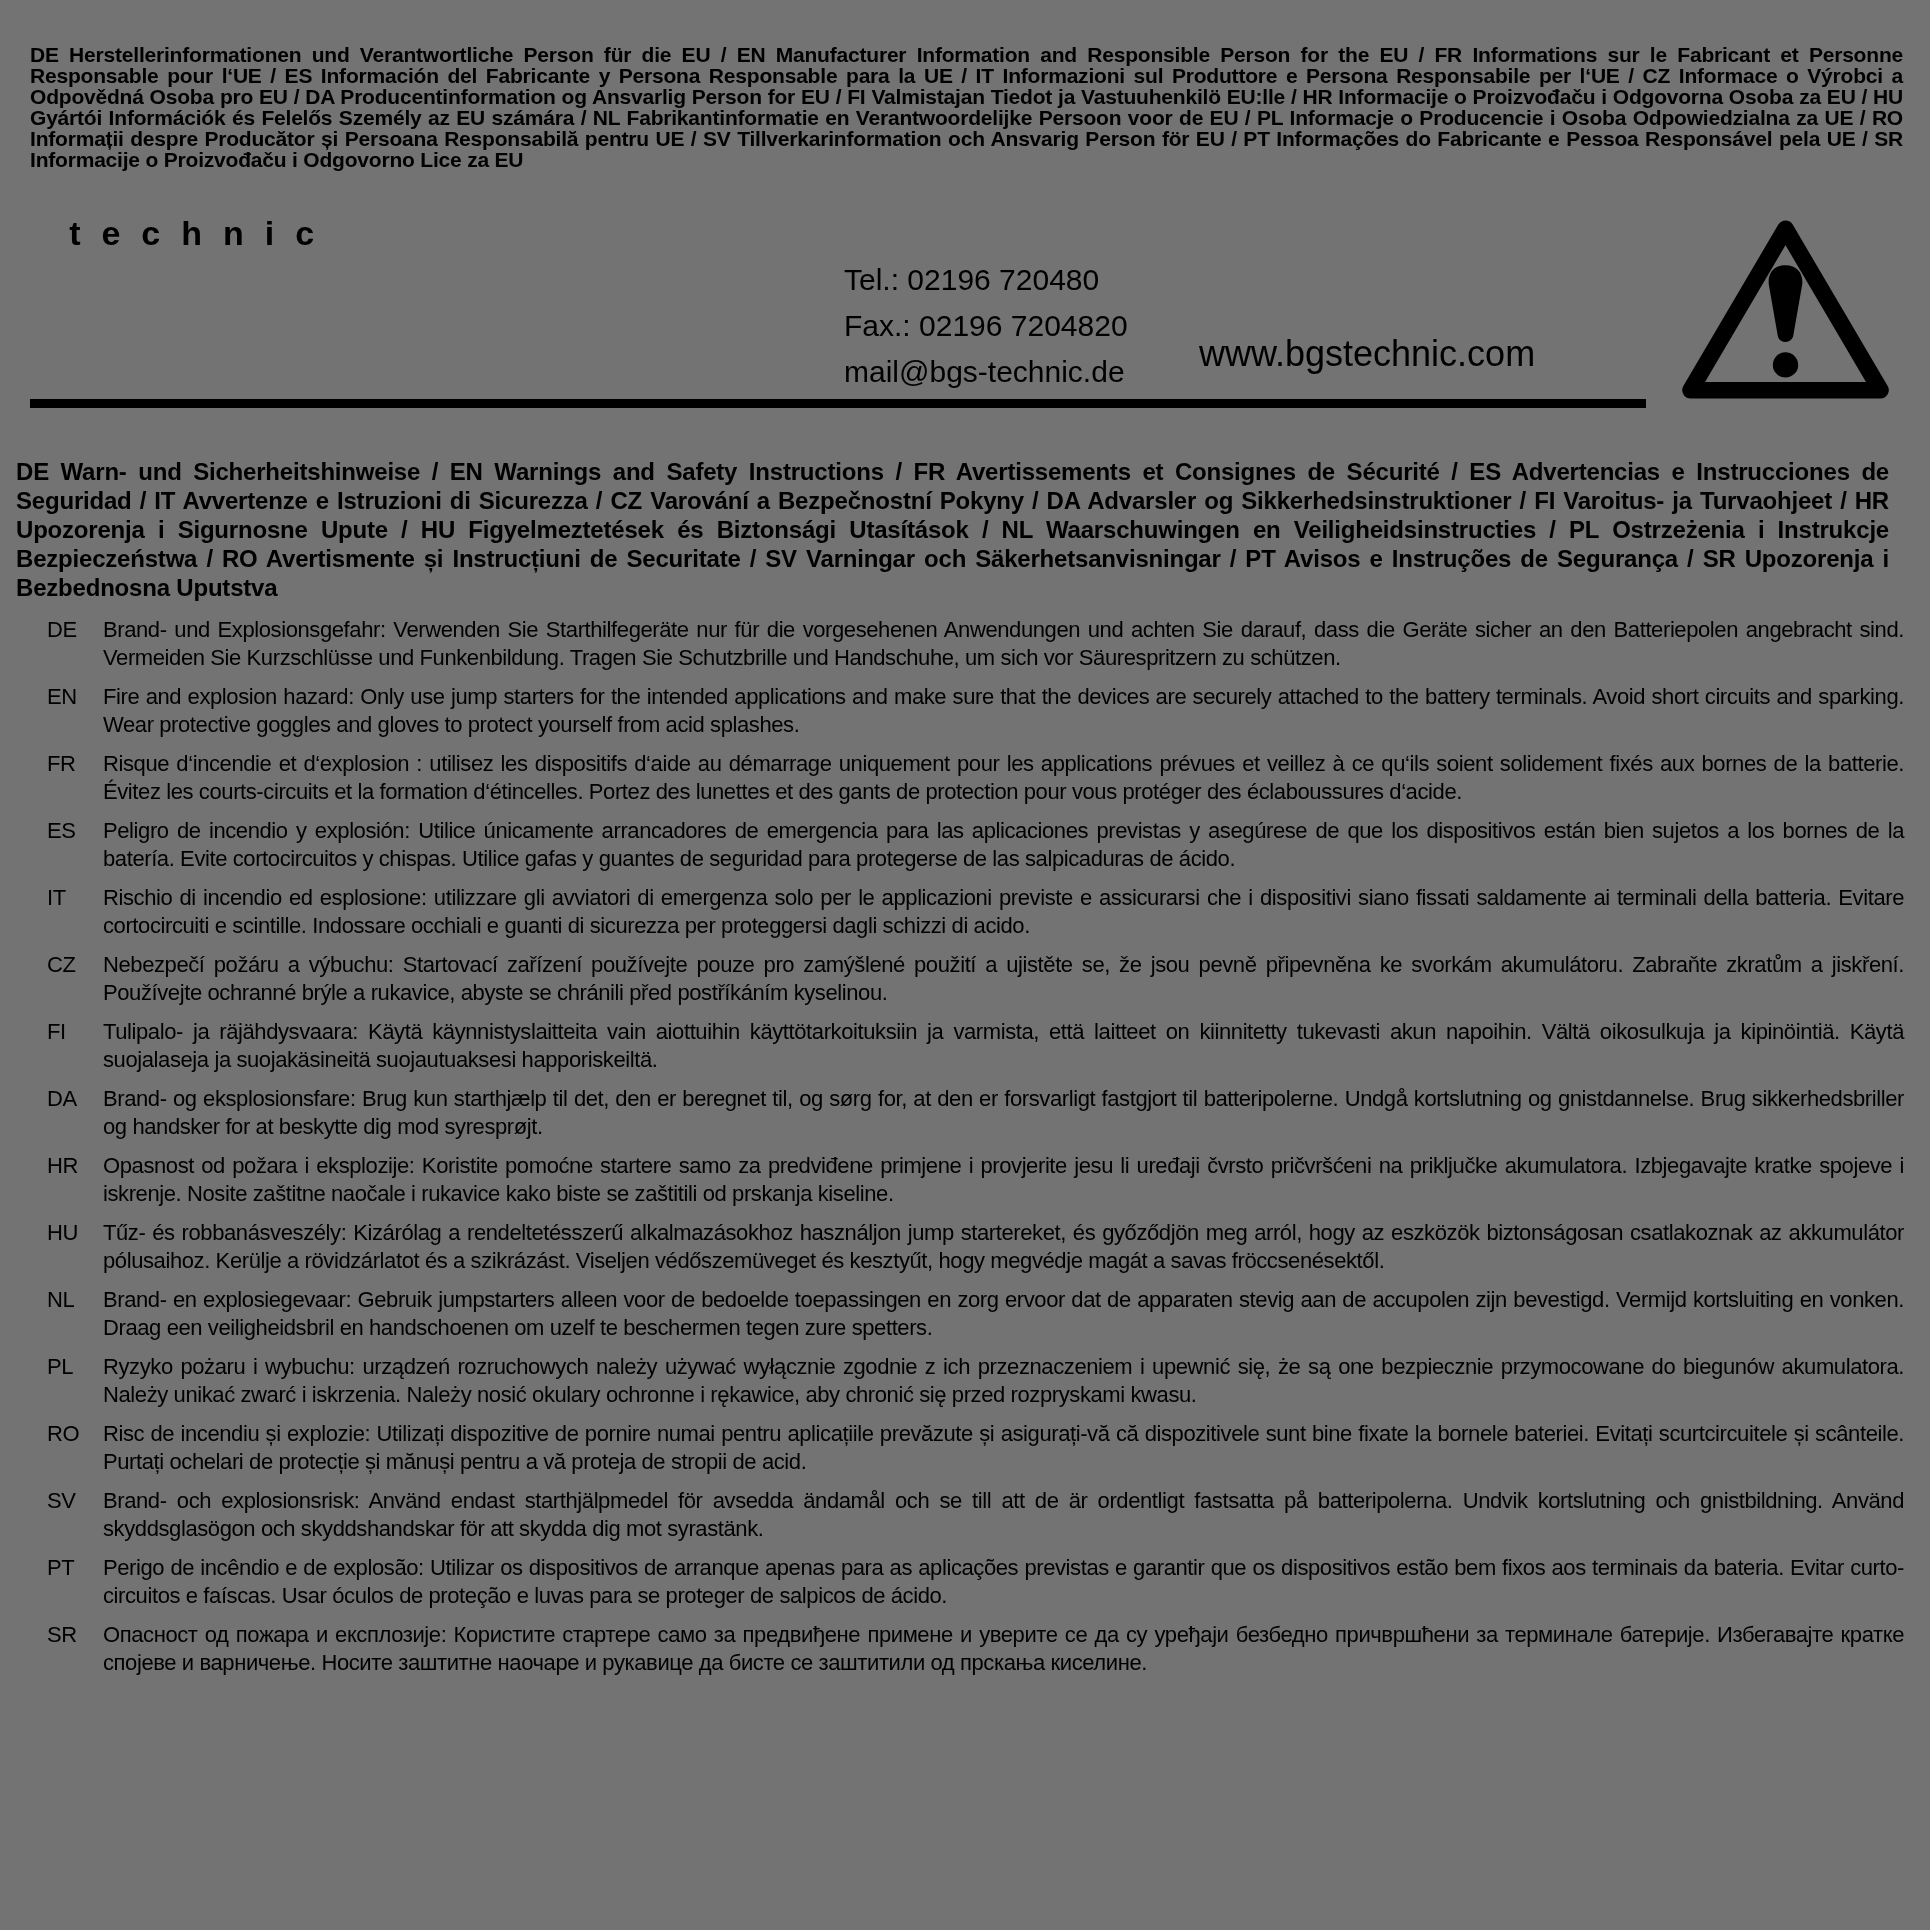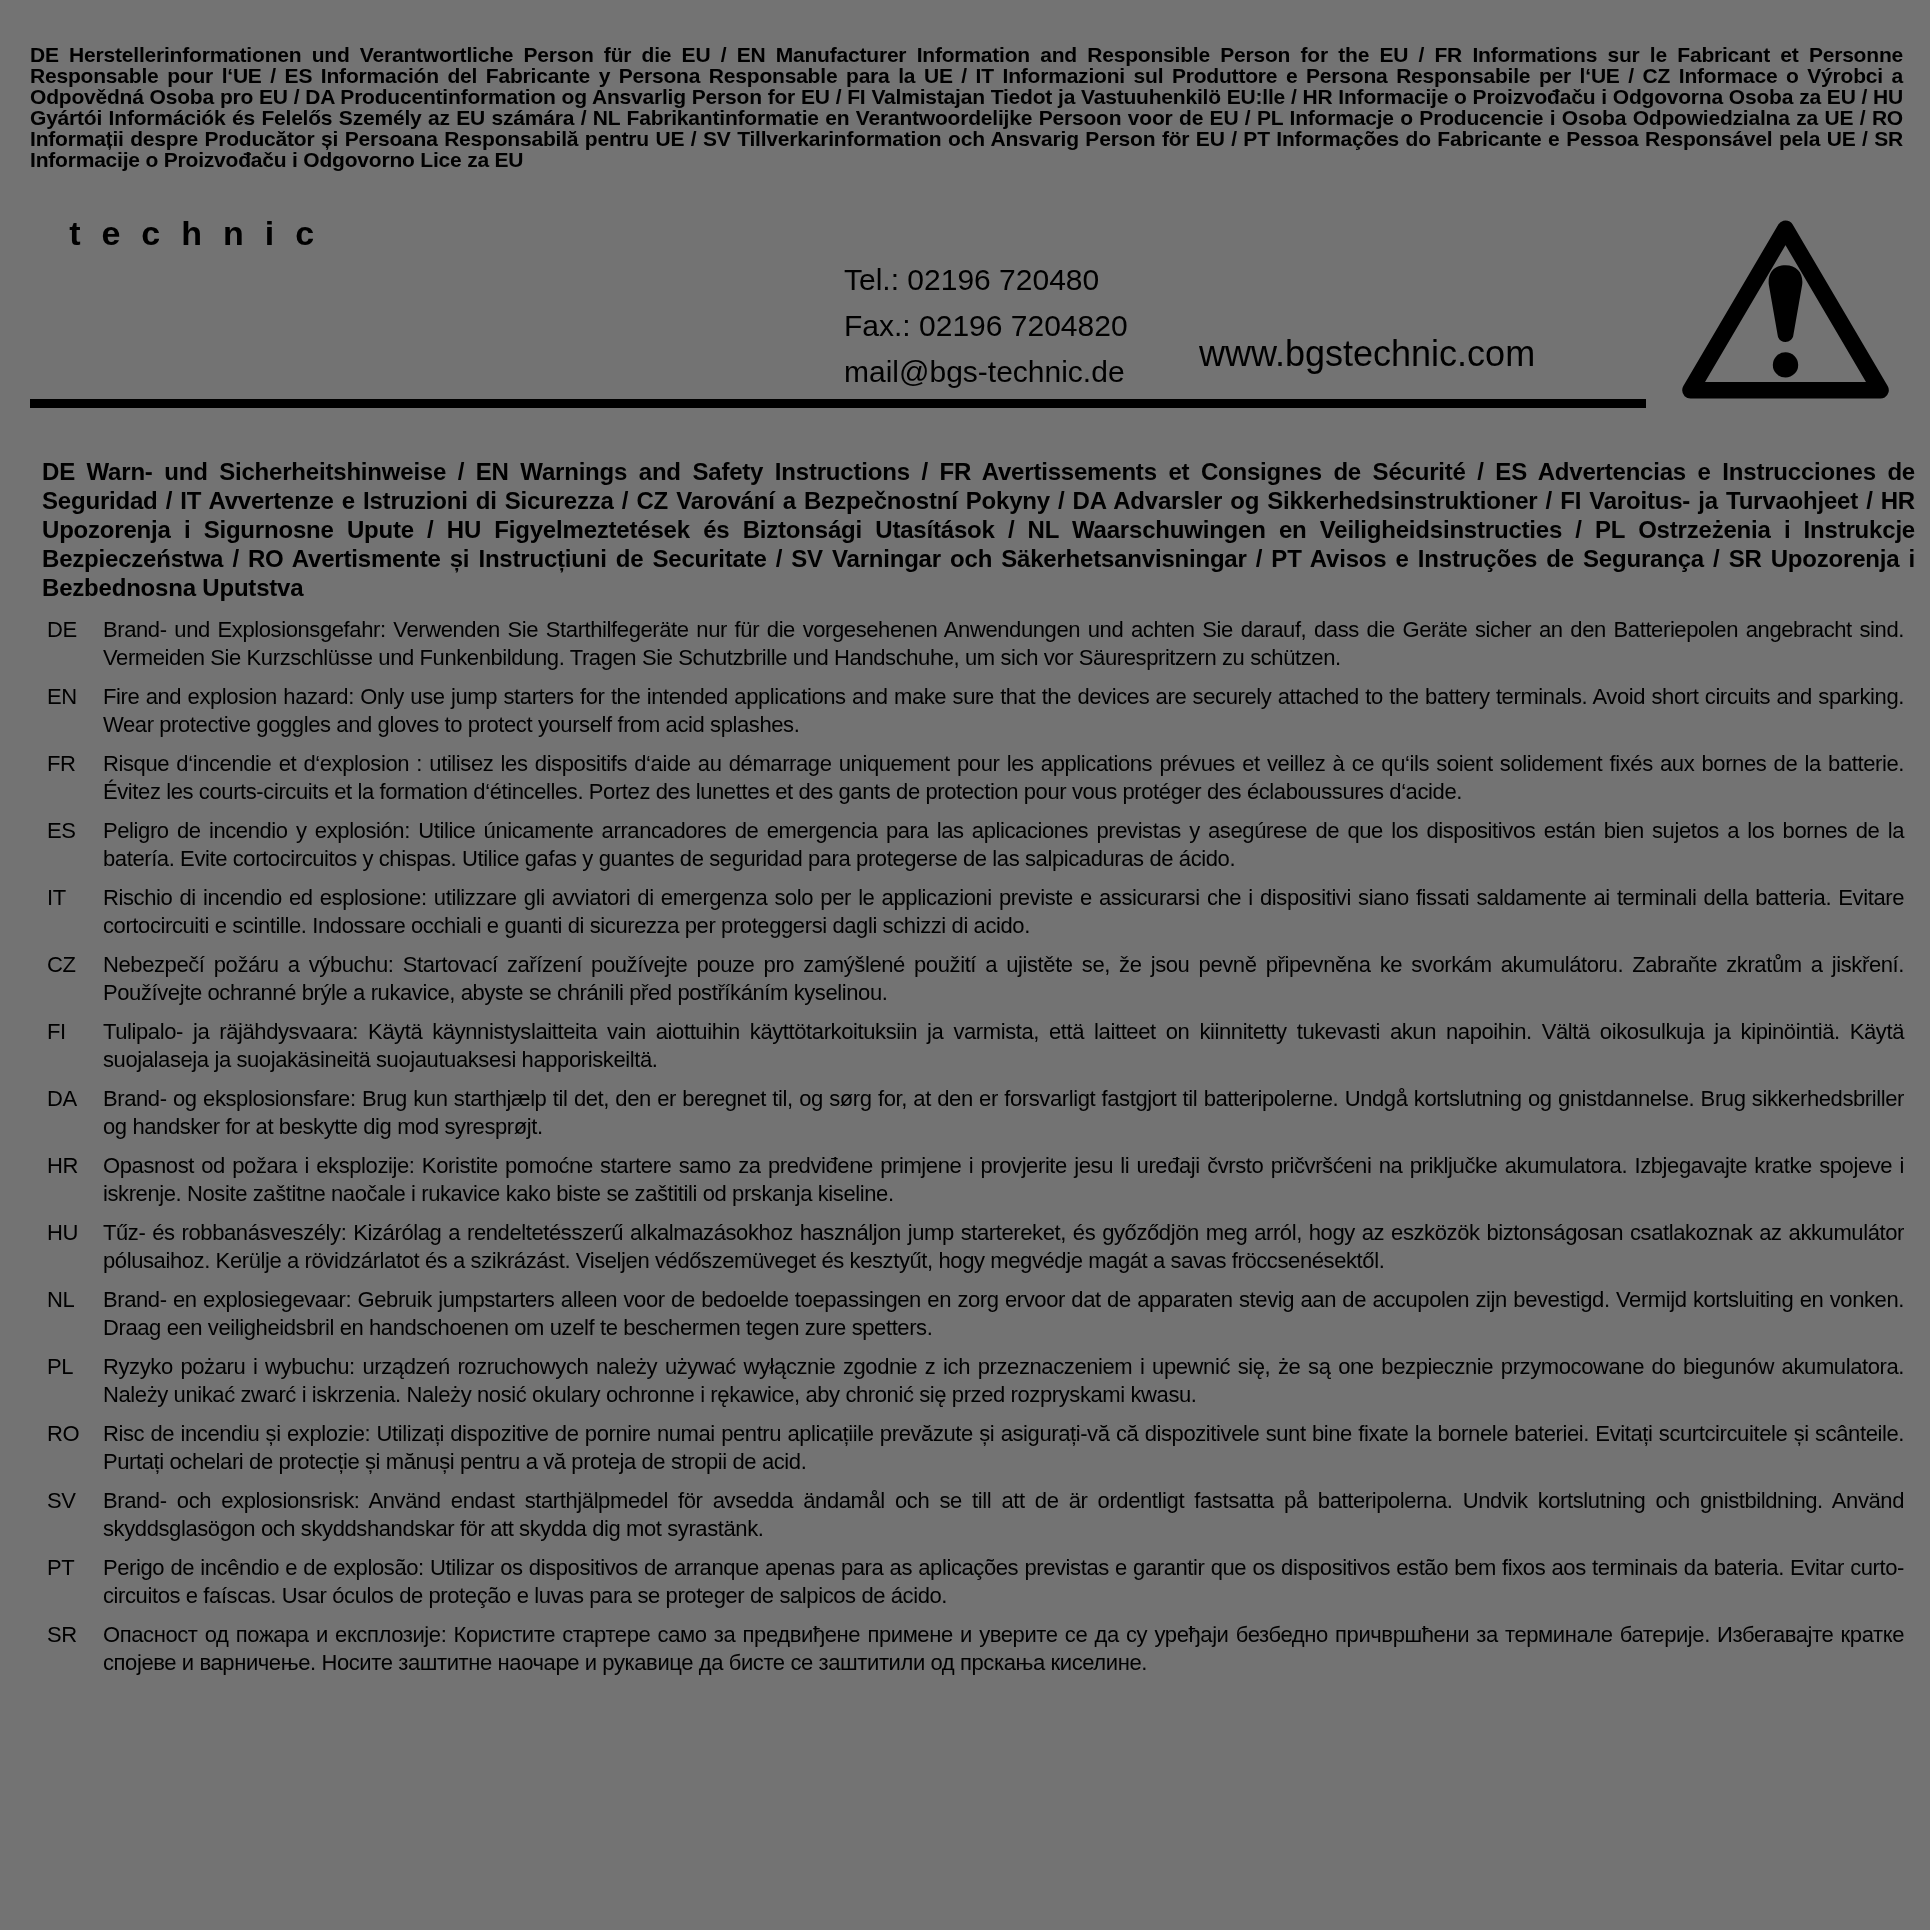--- a/index.html
+++ b/index.html
@@ -95,21 +95,21 @@
   .rule {
     position: absolute;
     left: 30px; top: 399px;
     width: 1616px; height: 9.3px;
     background: #000000;
   }
 
   
   .warnings-heading {
     position: absolute;
-    left: 42px; top: 433px;
+    left: 16px; top: 433px;
     width: 1873px;
     font-size: 24px;
     font-weight: bold;
     line-height: 29px;
     text-align: justify;
     letter-spacing: -0.2px;
   }
 
   
   .warnings-list {

